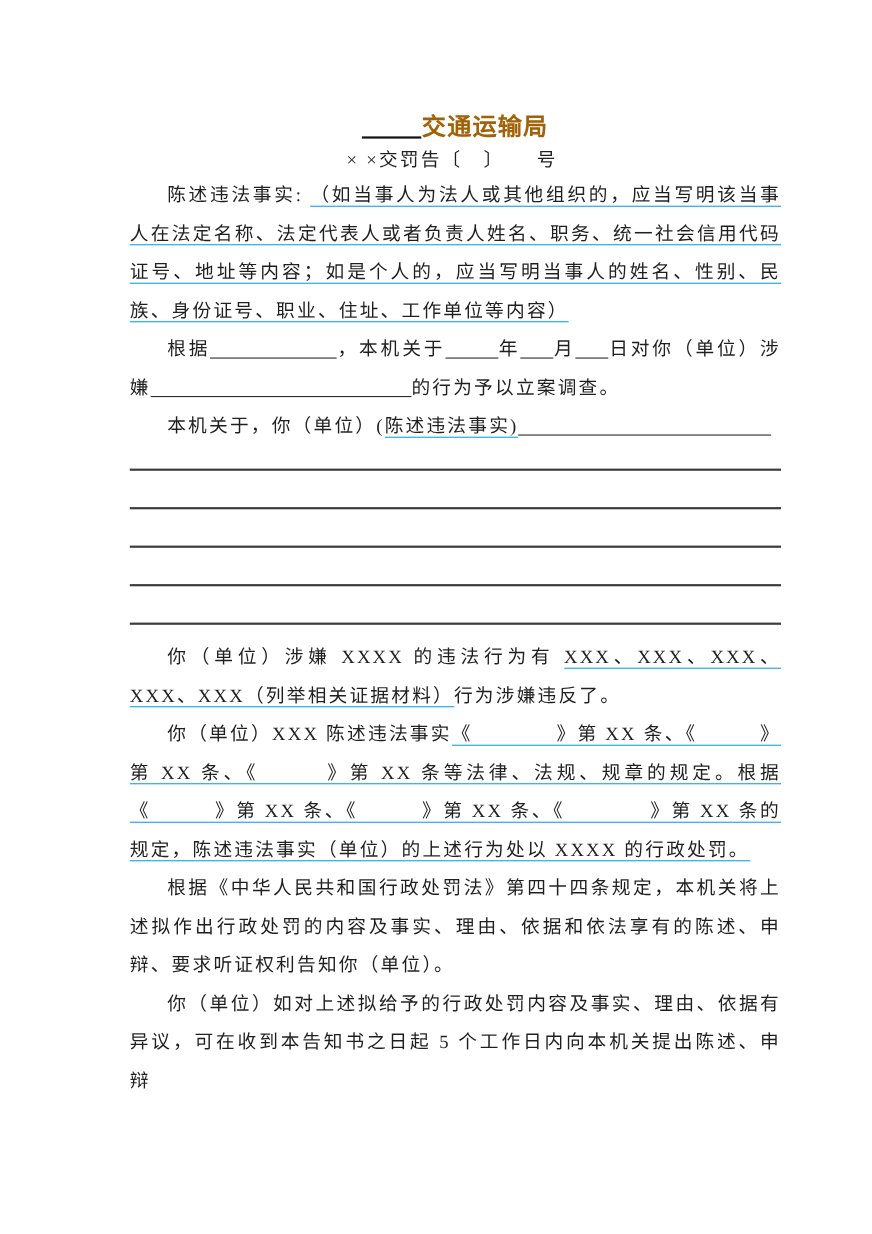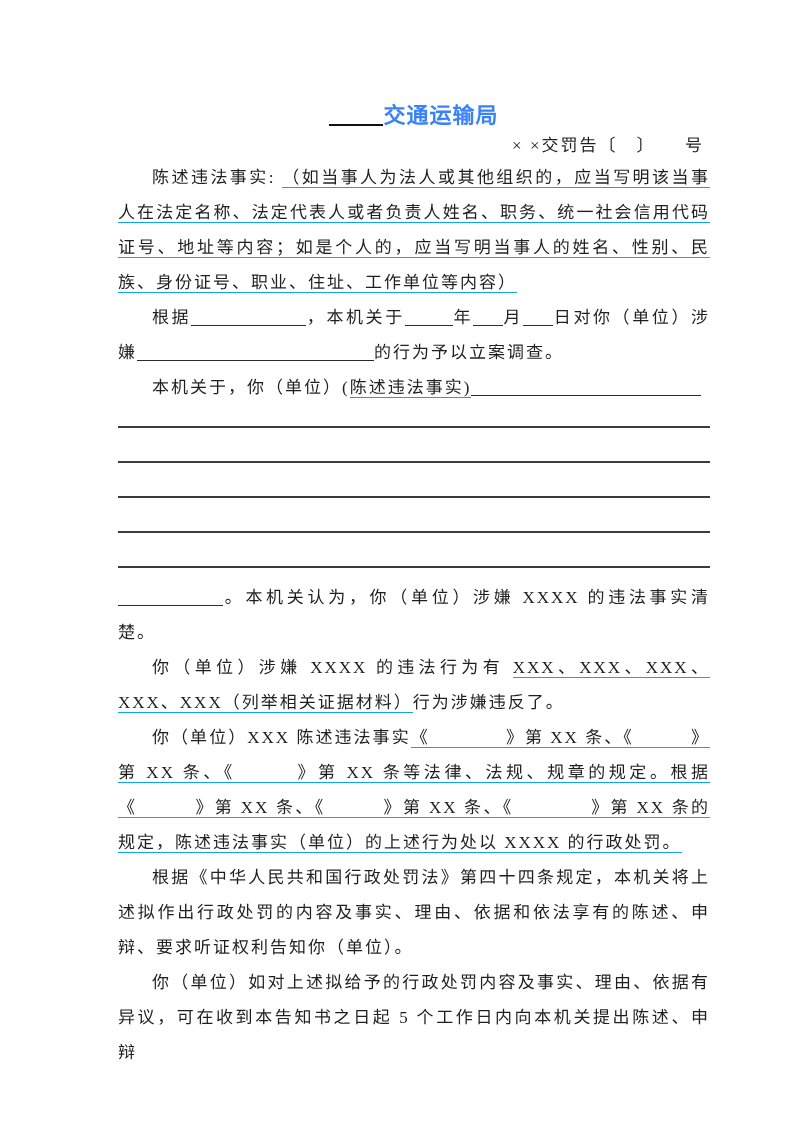--- a/index.html
+++ b/index.html
@@ -14,32 +14,32 @@
     font-family: "Liberation Serif", "DejaVu Serif", serif;
     color: #1f1f1f;
   }
   .doc-header { text-align: center; }
   .agency-line, .doc-type-line {
     font-family: "Liberation Sans", "DejaVu Sans", sans-serif;
     font-weight: 700;
     font-size: 22px;
     line-height: 32px;
     letter-spacing: 1px;
-    color: #3b82f6;
+    color: #a16207;
     white-space: nowrap;
   }
   .agency-blank {
     display: inline-block;
     width: 54px;
     height: 1em;
     border-bottom: 2px solid #111111;
     margin-bottom: -3px;
   }
   .doc-number-line {
-    text-align: right;
+    text-align: center;
     font-size: 17px;
     line-height: 28px;
     letter-spacing: 2px;
     padding-right: 6px;
     white-space: pre;
   }
   .doc-body {
     margin-top: 0;
     font-size: 17px;
     line-height: 35px;
@@ -74,19 +74,18 @@
       <p class="para indent"><span class="">陈述违法事实: </span><span class="u">（如当事人为法人或其他组织的，应当写明该当事人在法定名称、法定代表人或者负责人姓名、职务、统一社会信用代码证号、地址等内容；如是个人的，应当写明当事人的姓名、性别、民族、身份证号、职业、住址、工作单位等内容）</span></p>
       <p class="para indent"><span class="">根据</span><span class="blank" style="width: 115px;"></span><span class="">，本机关于</span><span class="blank" style="width: 48px;"></span><span class="">年</span><span class="blank" style="width: 30px;"></span><span class="">月</span><span class="blank" style="width: 30px;"></span><span class="">日对你（单位）涉嫌</span><span class="blank" style="width: 237px;"></span><span class="">的行为予以立案调查。</span></p>
       <p class="para indent"><span class="">本机关于，你（单位）(</span><span class="u">陈述违法事实)</span><span class="blank" style="width: 230px;"></span></p>
       <div class="ruled-group">
         <div class="ruled-line"></div>
         <div class="ruled-line"></div>
         <div class="ruled-line"></div>
         <div class="ruled-line"></div>
         <div class="ruled-line"></div>
       </div>
-      <p class="para"><span class="blank" style="width: 105px;"></span><span class="">。本机关认为，你（单位）涉嫌 XXXX 的违法事实清楚。</span></p>
       <p class="para indent"><span class="">你（单位）涉嫌 XXXX 的违法行为有 </span><span class="u">XXX、XXX、XXX、XXX、XXX（列举相关证据材料）</span><span class="">行为涉嫌违反了。</span></p>
       <p class="para indent"><span class="">你（单位）XXX 陈述违法事实</span><span class="u">《　　　　》第 XX 条、《　　　》第 XX 条、《　　　》第 XX 条等法律、法规、规章的规定。根据《　　　》第 XX 条、《　　　》第 XX 条、《　　　　》第 XX 条的规定，陈述违法事实（单位）的上述行为处以 XXXX 的行政处罚。</span></p>
       <p class="para indent"><span class="">根据《中华人民共和国行政处罚法》第四十四条规定，本机关将上述拟作出行政处罚的内容及事实、理由、依据和依法享有的陈述、申辩、要求听证权利告知你（单位）。</span></p>
       <p class="para indent"><span class="">你（单位）如对上述拟给予的行政处罚内容及事实、理由、依据有异议，可在收到本告知书之日起 5 个工作日内向本机关提出陈述、申辩</span></p>
     </div>
 </div>
 
 </body></html>

